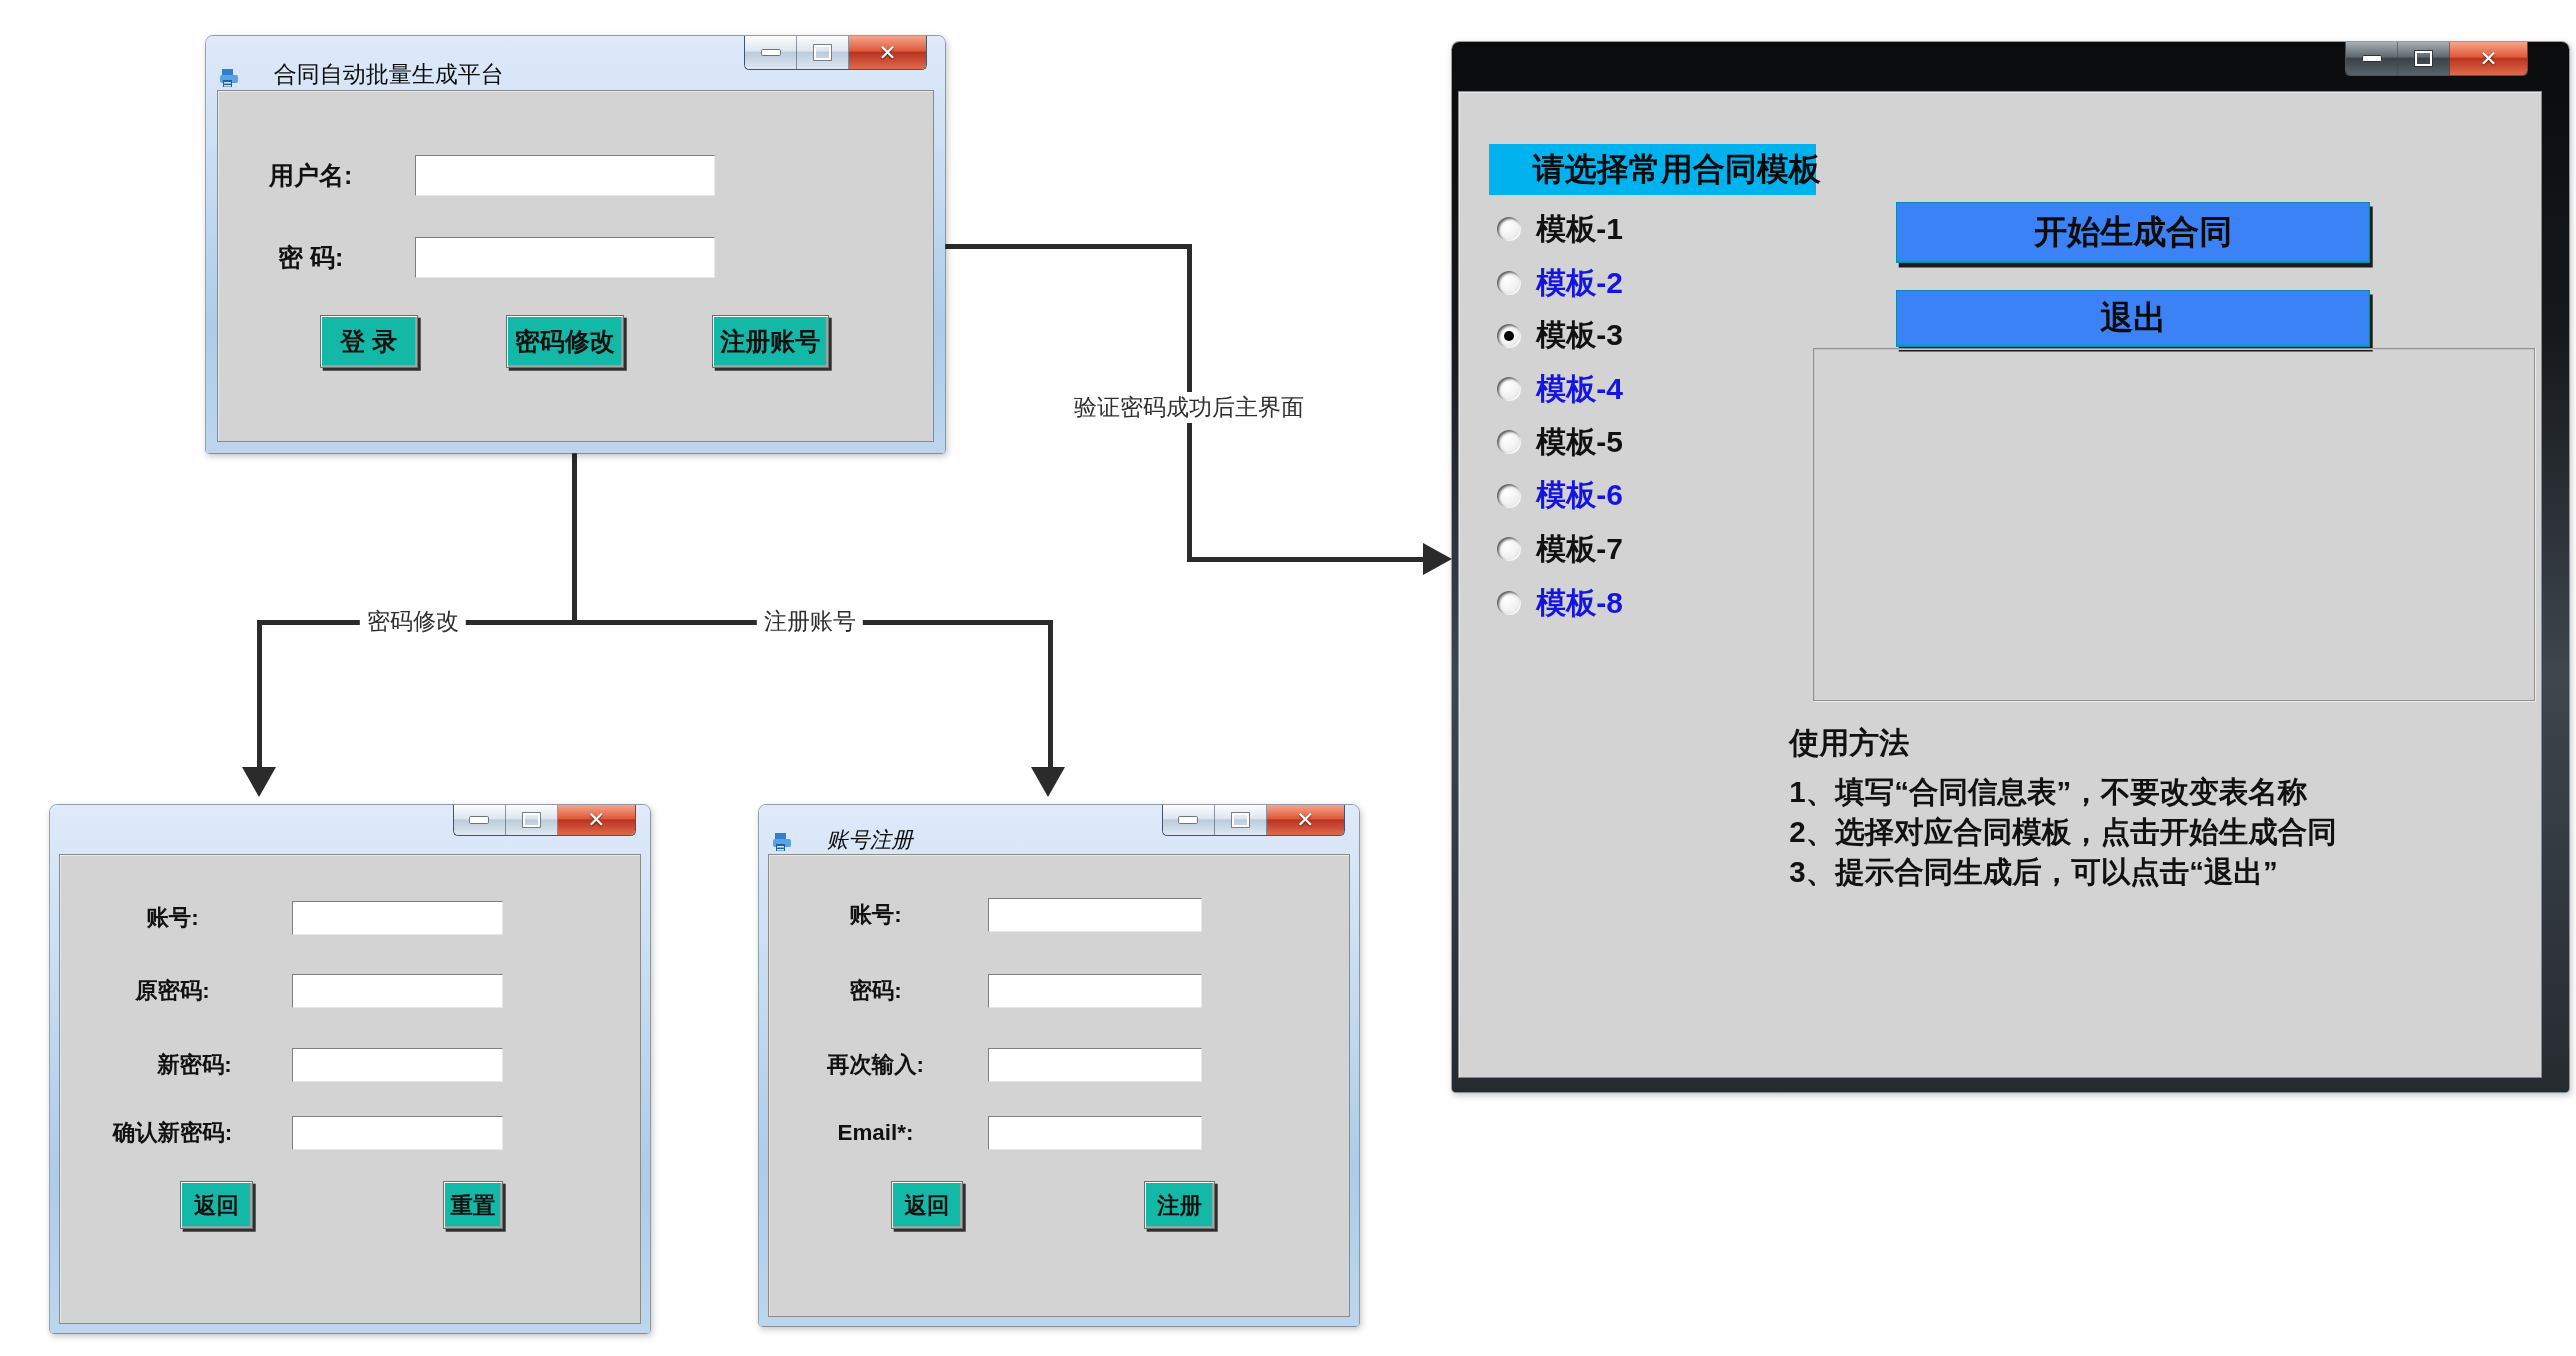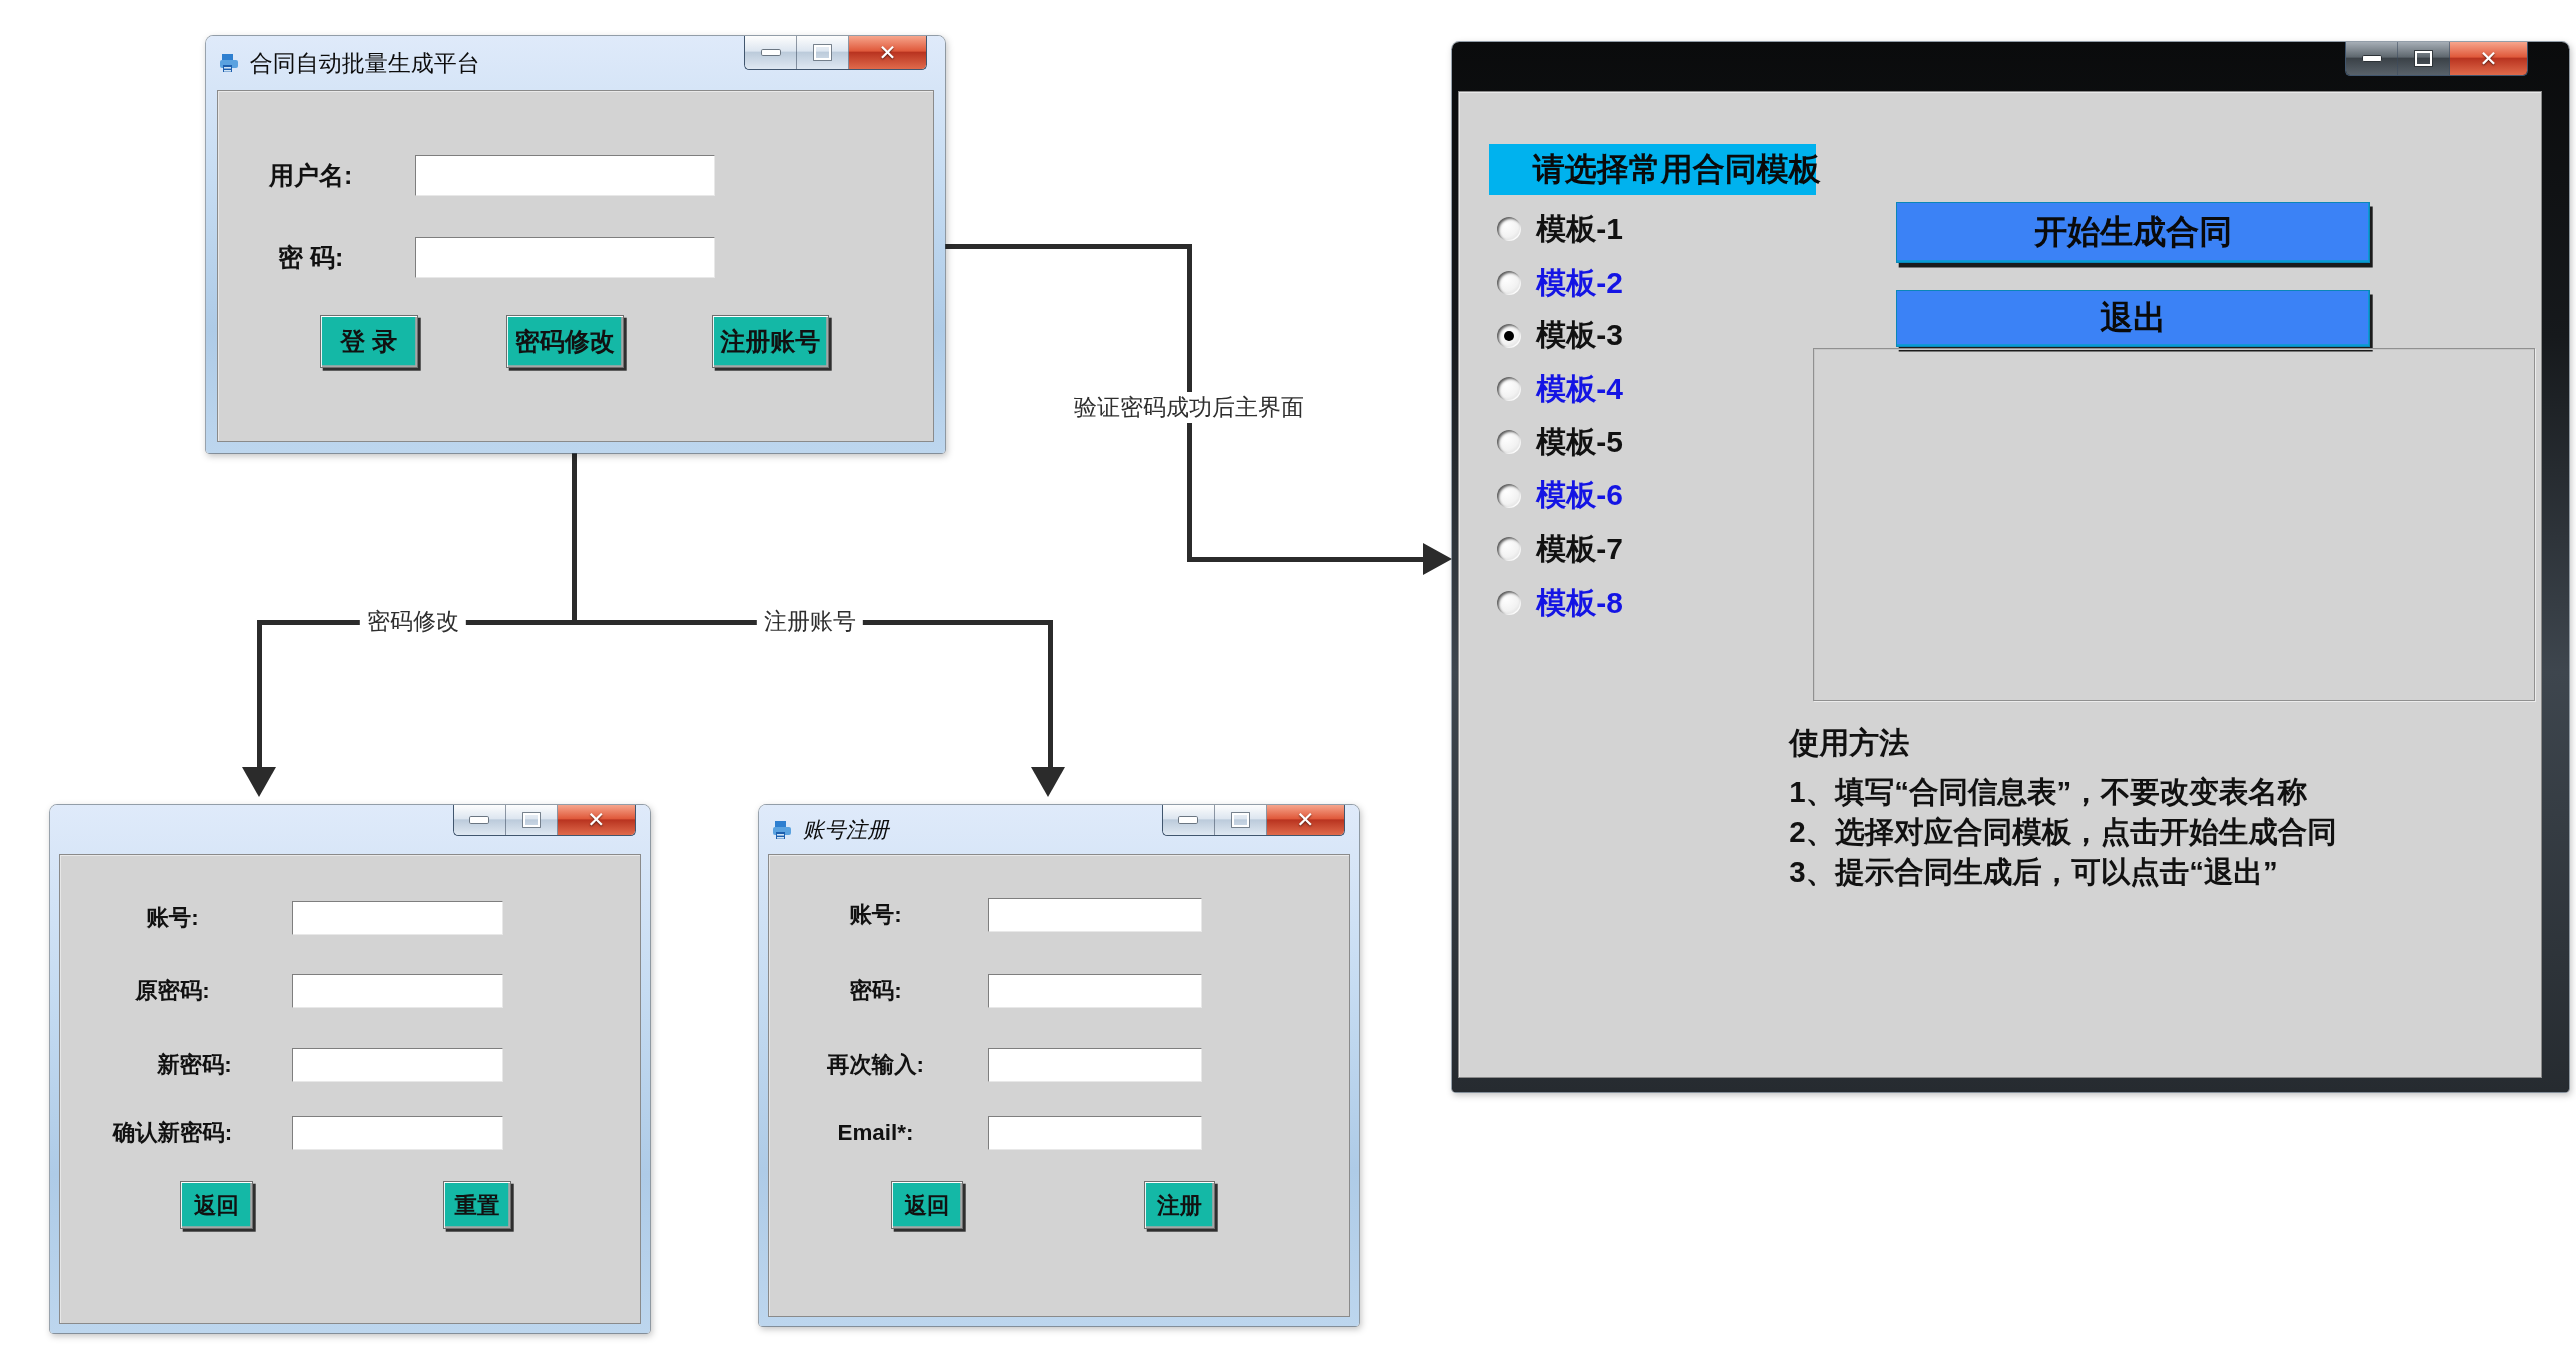--- a/index.html
+++ b/index.html
@@ -12,21 +12,21 @@
              border-bottom:16px solid transparent;border-left:29px solid #2b2b2b;}
   .arr-down{position:absolute;width:0;height:0;border-left:17px solid transparent;
             border-right:17px solid transparent;border-top:30px solid #2b2b2b;}
   .flow-label{position:absolute;background:#ffffff;font-size:23px;color:#2e2e2e;
               padding:0 7.2px;white-space:nowrap;transform:translateX(-50%);}
 
   
   .win{position:absolute;border-radius:7.2px 7.2px 3.6px 3.6px;box-shadow:0 0 0 0.9px rgba(70,90,110,.55),1.8px 2.7px 7.2px rgba(0,0,0,.25);}
   .win.lite{background:linear-gradient(180deg,#dfeafa 0%,#c6dcf2 35%,#aecbe7 70%,#bdd6ee 100%);}
   .win.dark{background:linear-gradient(180deg,#0a0b0c 0%,#16191c 28%,#3e464e 60%,#262b30 100%);}
-  .titlebar{position:absolute;left:0;top:0;right:0;display:flex;align-items:center;}
+  .titlebar{position:absolute;left:0;top:0;right:0;display:flex;align-items:flex-end;gap:24px;}
   .titlebar .ttl{font-size:23px;color:#0c0c0c;margin-left:9px;white-space:nowrap;}
   .dark .titlebar .glow{position:absolute;left:0;top:0;width:554px;height:100%;
       background:linear-gradient(90deg,#b6d2ea 0%,rgba(150,175,195,.45) 42%,rgba(80,95,110,0) 78%);
       border-radius:7.2px 0 0 0;}
   .appicon{width:24px;height:24px;margin-left:10.7px;flex:0 0 auto;position:relative;z-index:2;}
   .titlebar .ttl{position:relative;z-index:2;}
 
   .caps{position:absolute;top:0;display:flex;border:0.9px solid #41566e;border-top:none;
         border-radius:0 0 5.4px 5.4px;overflow:hidden;height:33px;z-index:3;}
   .cap{width:51px;height:100%;display:flex;align-items:center;justify-content:center;
@@ -135,21 +135,21 @@
   <div class="client" style="left:9px;top:49px;right:9px;bottom:9px;">
     <span class="flabel" style="left:0;width:225px;top:46px;line-height:34px;font-size:22.4px;">账号:</span>
     <input class="tbox" style="left: 232px; top: 46px; width: 211px; height: 34px;" value="">
     <span class="flabel" style="left:0;width:225px;top:119px;line-height:34px;font-size:22.4px;">原密码:</span>
     <input class="tbox" style="left: 232px; top: 119px; width: 211px; height: 34px;" value="">
     <span class="flabel" style="left:0;width:225px;top:193px;line-height:34px;font-size:22.4px;padding-left:22px;">新密码:</span>
     <input class="tbox" style="left: 232px; top: 193px; width: 211px; height: 34px;" value="">
     <span class="flabel" style="left:0;width:225px;top:261px;line-height:34px;font-size:22.4px;">确认新密码:</span>
     <input class="tbox" style="left: 232px; top: 261px; width: 211px; height: 34px;" value="">
     <button class="btn3d" style="left:120px;top:326px;width:73px;height:48px;font-size:22.4px;">返回</button>
-    <button class="btn3d" style="left:383px;top:326px;width:68px;height:48px;font-size:22.4px;">重置</button>
+    <button class="btn3d" style="left:383px;top:326px;width:60px;height:48px;font-size:22.4px;">重置</button>
   </div>
 </section>
 
 <section class="win lite" style="left:759px;top:805px;width:600px;height:521px;">
   <div class="titlebar" style="height:49px;font-style:italic;">
     <svg class="appicon" viewBox="0 0 24 24">
       <path fill="#2e7fd0" d="M5 3h11v6H5z"></path>
         <rect x="3" y="9" width="18" height="8" rx="2" fill="#5aa2e0"></rect>
       <path fill="#1d5fae" d="M6 14h9v7H6z"></path>
         <rect x="7" y="16" width="7" height="1.6" fill="#cfe4f6"></rect>

